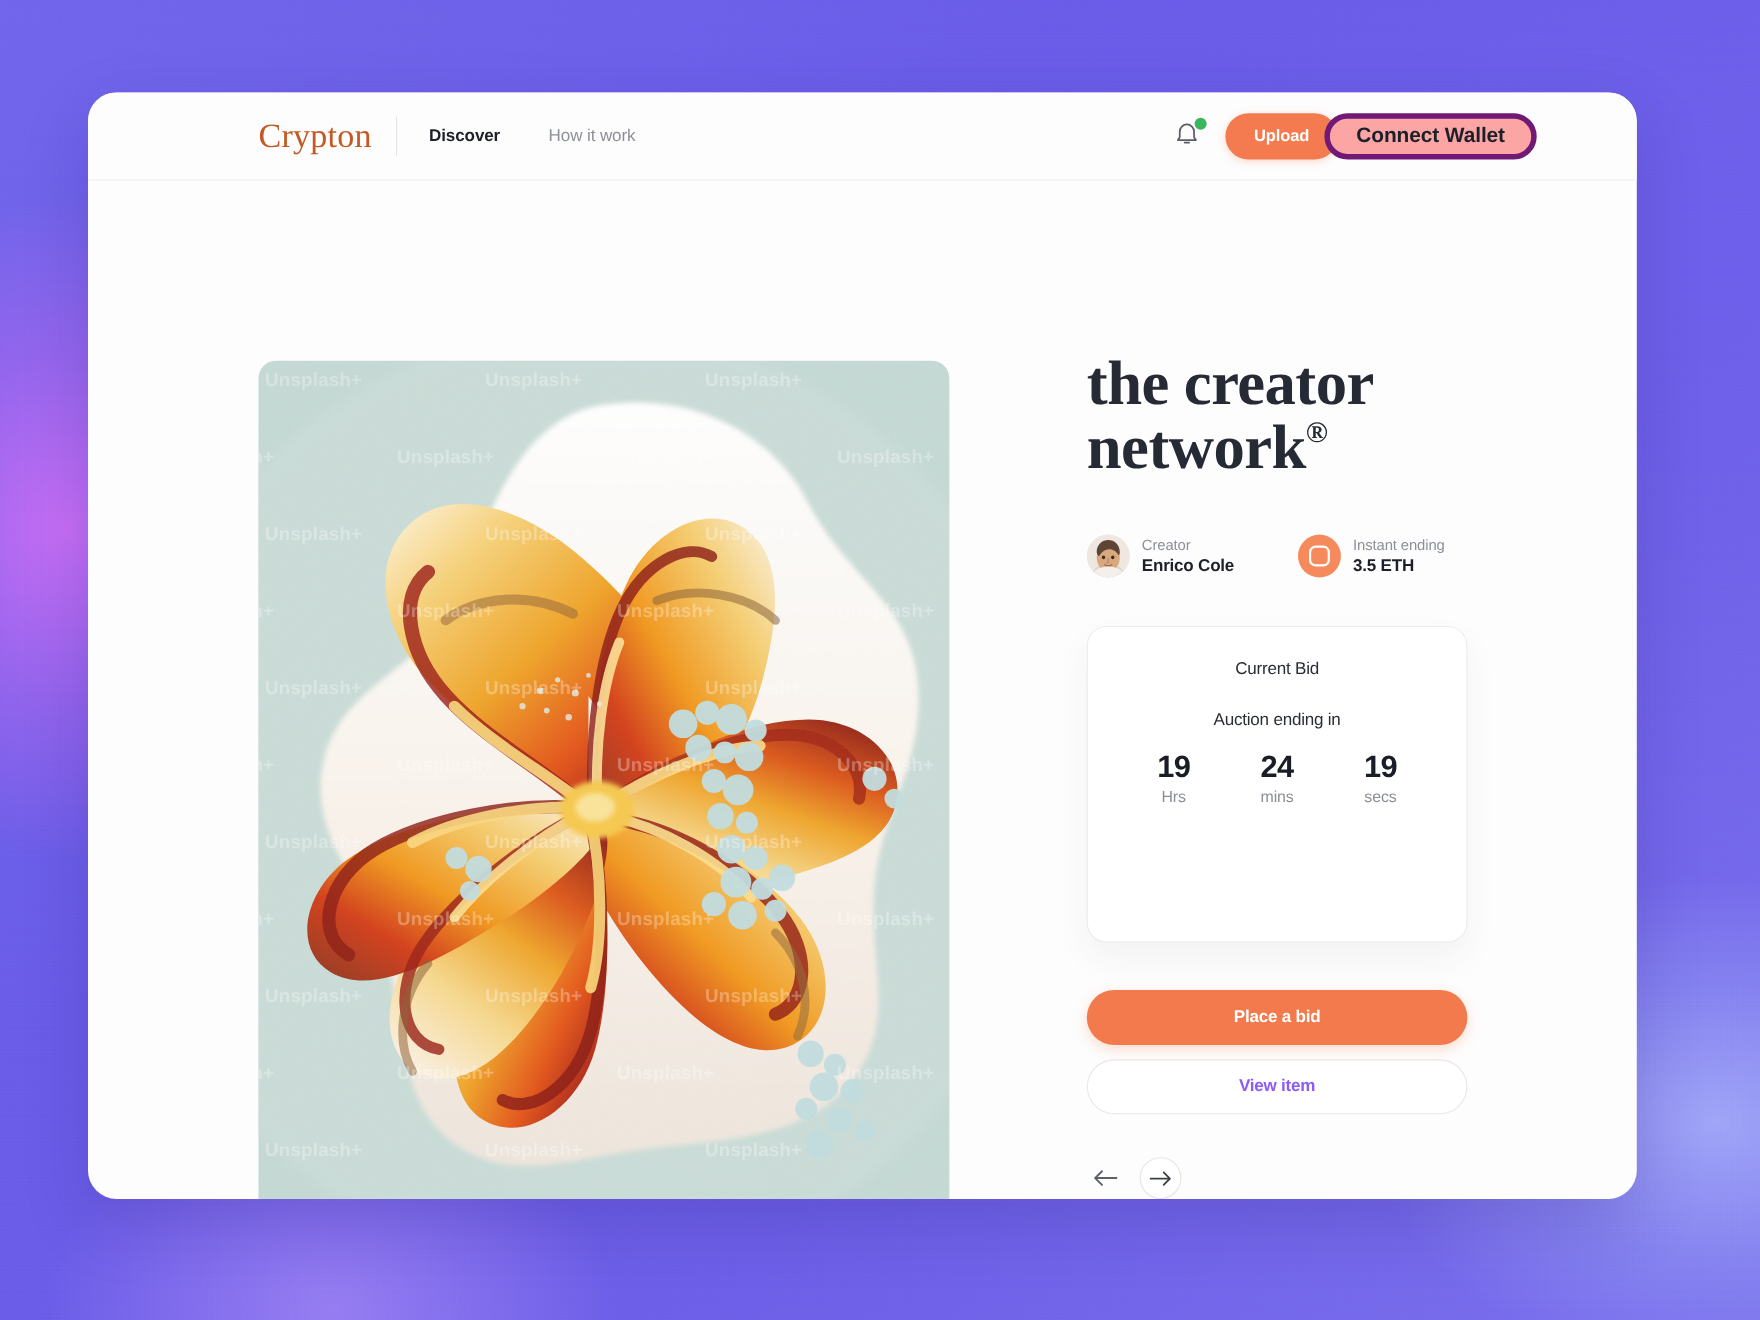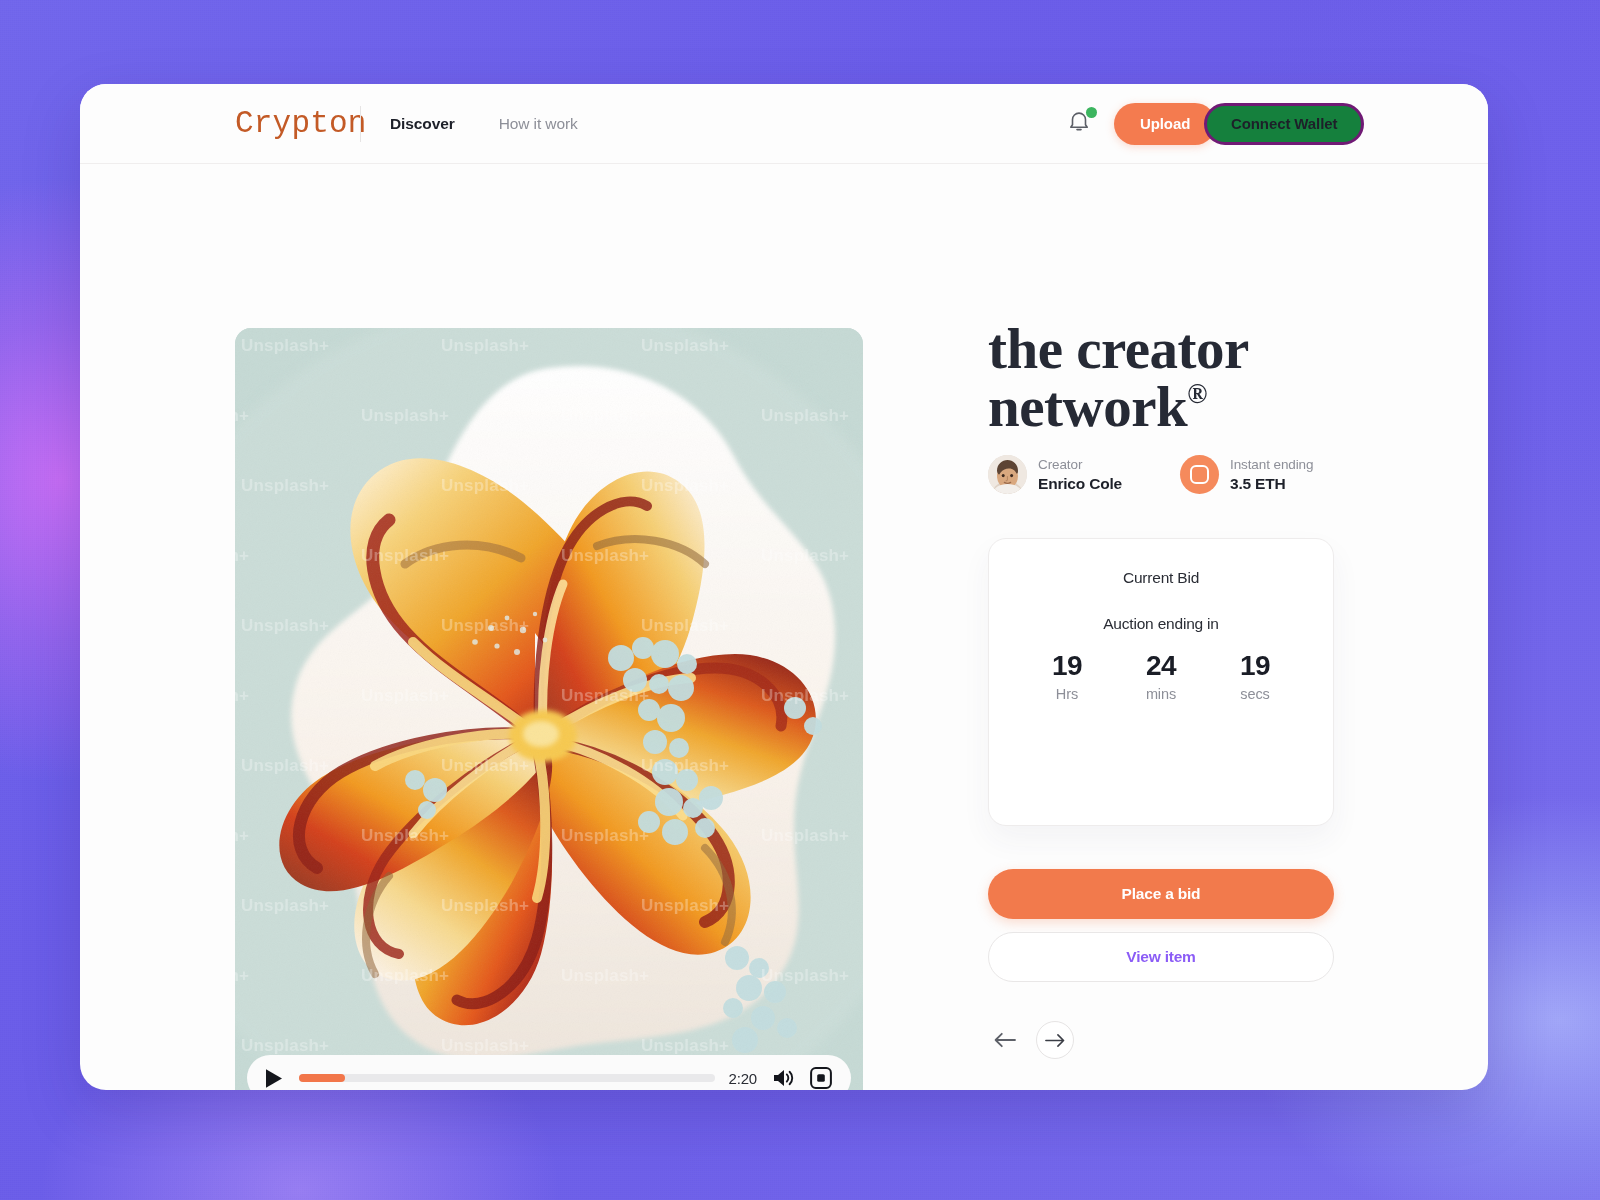--- a/index.html
+++ b/index.html
@@ -56,21 +56,21 @@
     position: relative;
     display: flex;
     align-items: center;
     border-bottom: 1px solid #f0eeee;
     background: #fdfdfd;
   }
 
   #brand-logo {
     position: absolute;
     left: 155px;
-    font-family: Liberation Mono, monospace;
+    font-family: Liberation Serif, serif;
     font-size: 31px;
     color: #c35a26;
     letter-spacing: .2px;
   }
 
   #header-divider {
     position: absolute;
     left: 280px;
     width: 1px;
     height: 36px;
@@ -150,26 +150,26 @@
     display: flex;
     align-items: center;
     box-shadow: 0 2px 8px rgba(244,123,79,.28);
   }
 
   #connect-wallet-button {
     position: absolute;
     left: 1124px;
     height: 42px;
     padding: 0 24px;
-    border: 3px solid #701a75;
+    border: 5px solid #701a75;
     border-radius: 21px;
-    background: #15803d;
+    background: #fca5a5;
     color: #1d2029;
     font-family: "Liberation Sans", sans-serif;
-    font-size: 15px;
+    font-size: 19px;
     font-weight: bold;
     letter-spacing: -0.1px;
     cursor: pointer;
     display: flex;
     align-items: center;
     white-space: nowrap;
   }
 
   
   #content {
@@ -268,21 +268,21 @@
     color: #262a35;
     letter-spacing: -0.5px;
   }
   #item-title sup {
     font-size: 27px;
     vertical-align: 23px;
     line-height: 0;
   }
 
   #meta-row {
-    margin-top: 19px;
+    margin-top: 50px;
     display: flex;
     align-items: center;
   }
   .meta-block { display: flex; align-items: center; gap: 11px; }
   #meta-creator { width: 192px; }
   .meta-label { font-size: 13.5px; color: #8d8f98; letter-spacing: -0.1px; }
   .meta-value { font-size: 15.5px; color: #1d2029; font-weight: bold; letter-spacing: -0.2px; margin-top: 3px; }
 
   #creator-avatar {
     width: 39px; height: 39px;
@@ -627,44 +627,20 @@
         <span class="watermark" style="left:406px;top:568px;">Unsplash+</span>
         <span class="watermark" style="left:-74px;top:638px;">Unsplash+</span>
         <span class="watermark" style="left:126px;top:638px;">Unsplash+</span>
         <span class="watermark" style="left:326px;top:638px;">Unsplash+</span>
         <span class="watermark" style="left:526px;top:638px;">Unsplash+</span>
         <span class="watermark" style="left:6px;  top:708px;">Unsplash+</span>
         <span class="watermark" style="left:206px;top:708px;">Unsplash+</span>
         <span class="watermark" style="left:406px;top:708px;">Unsplash+</span>
       </div>
 
-      <div id="player-bar">
-        <span id="play-button">
-          <svg width="18" height="21" viewBox="0 0 18 21">
-              <path d="M1 1.2v18.6L17 10.5z" fill="#14161c"></path>
-            </svg>
-        </span>
-        <div id="progress-track">
-          <div id="progress-fill"></div>
-        </div>
-        <span id="time-display">2:20</span>
-        <span class="player-icon-button">
-          <svg width="24" height="22" viewBox="0 0 24 22" fill="none">
-            <path d="M3 8h4l6-5v16l-6-5H3z" fill="#14161c"></path>
-            <path d="M15.8 7.4a5 5 0 010 7.2" stroke="#14161c" stroke-width="1.9" stroke-linecap="round"></path>
-            <path d="M18.6 4.8a8.6 8.6 0 010 12.4" stroke="#14161c" stroke-width="1.9" stroke-linecap="round"></path>
-          </svg>
-        </span>
-        <span class="player-icon-button">
-          <svg width="22" height="22" viewBox="0 0 22 22" fill="none">
-            <rect x="1.1" y="1.1" width="19.8" height="19.8" rx="4.6" stroke="#14161c" stroke-width="2"></rect>
-            <rect x="7.2" y="7.2" width="7.6" height="7.6" rx="1.6" fill="#14161c"></rect>
-          </svg>
-        </span>
-      </div>
     </div>
 
     <div id="detail-panel">
 
       <h1 id="item-title">
         <span>the creator</span><br>
         <span>network</span><sup>®</sup>
       </h1>
 
       <div id="meta-row">

